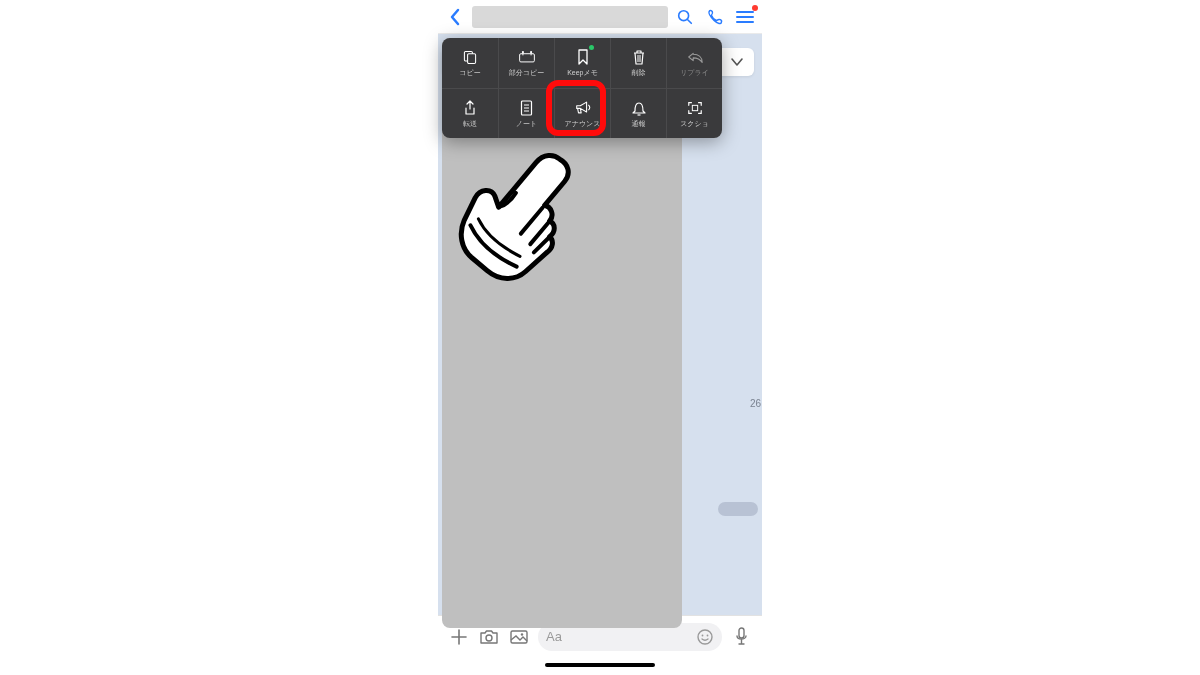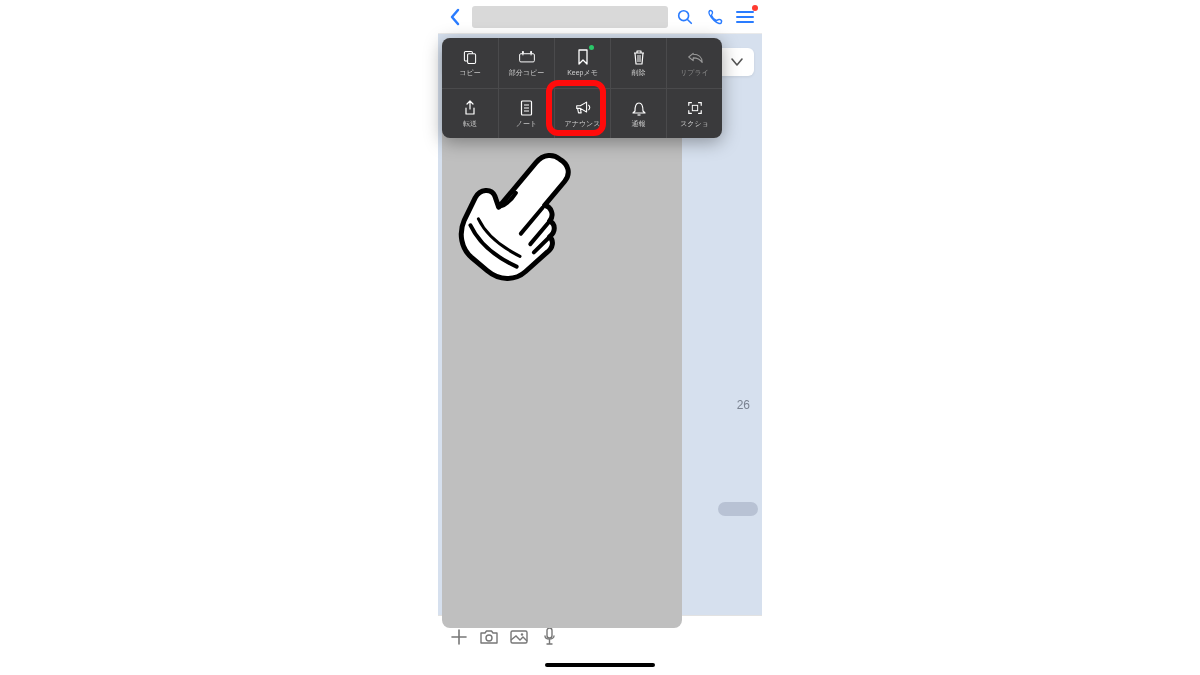--- a/index.html
+++ b/index.html
@@ -50,22 +50,22 @@
     position:absolute;
     left:4px; top:4px;
     width: 240px;
     height: 590px;
     background:#bfbfbf;
     border-radius:8px;
   }
   .timestamp {
     position:absolute;
     top: 364px;
-    right: 12px;
-    font-size: 12px;
+    right: 1px;
+    font-size: 10px;
     color: #7a8290;
   }
   .read-stub {
     position:absolute;
     top: 468px; right: 4px;
     width: 40px; height:14px;
     background:#b8c2d4;
     border-radius: 7px;
   }
   .input-bar {
@@ -363,20 +363,31 @@
           <circle cx="10" cy="9" r="3" stroke="#777" stroke-width="1.4" fill="none"></circle>
         </svg>
     </div>
     <div class="ibtn">
       <svg width="20" height="16" viewBox="0 0 20 16">
           <rect x="2" y="2" width="16" height="12" rx="1.5" stroke="#777" stroke-width="1.4" fill="none"></rect>
           <path d="M2 11 L7 7 L11 11 L14 8 L18 12" stroke="#777" stroke-width="1.4" fill="none"></path>
           <circle cx="13" cy="5.5" r="1.2" fill="#777"></circle>
         </svg>
     </div>
+    <div class="input-field">
+      <span>Aa</span>
+      <span>
+        <svg width="18" height="18" viewBox="0 0 18 18">
+            <circle cx="9" cy="9" r="7" stroke="#9a9a9a" stroke-width="1.4" fill="none"></circle>
+            <circle cx="6.5" cy="7.5" r="0.9" fill="#9a9a9a"></circle>
+            <circle cx="11.5" cy="7.5" r="0.9" fill="#9a9a9a"></circle>
+            <path d="M6 11 Q9 13.5 12 11" stroke="#9a9a9a" stroke-width="1.3" fill="none" stroke-linecap="round"></path>
+          </svg>
+      </span>
+    </div>
     <div class="ibtn">
       <svg width="15" height="20" viewBox="0 0 15 20">
           <rect x="5" y="1" width="5" height="10" rx="2.5" stroke="#777" stroke-width="1.4" fill="none"></rect>
           <path d="M3 9 C3 13 12 13 12 9 M7.5 13 V17 M5 17 H10" stroke="#777" stroke-width="1.4" fill="none" stroke-linecap="round"></path>
         </svg>
     </div>
   </div>
 
   <div class="home-indicator">
       <div class="bar"></div>

